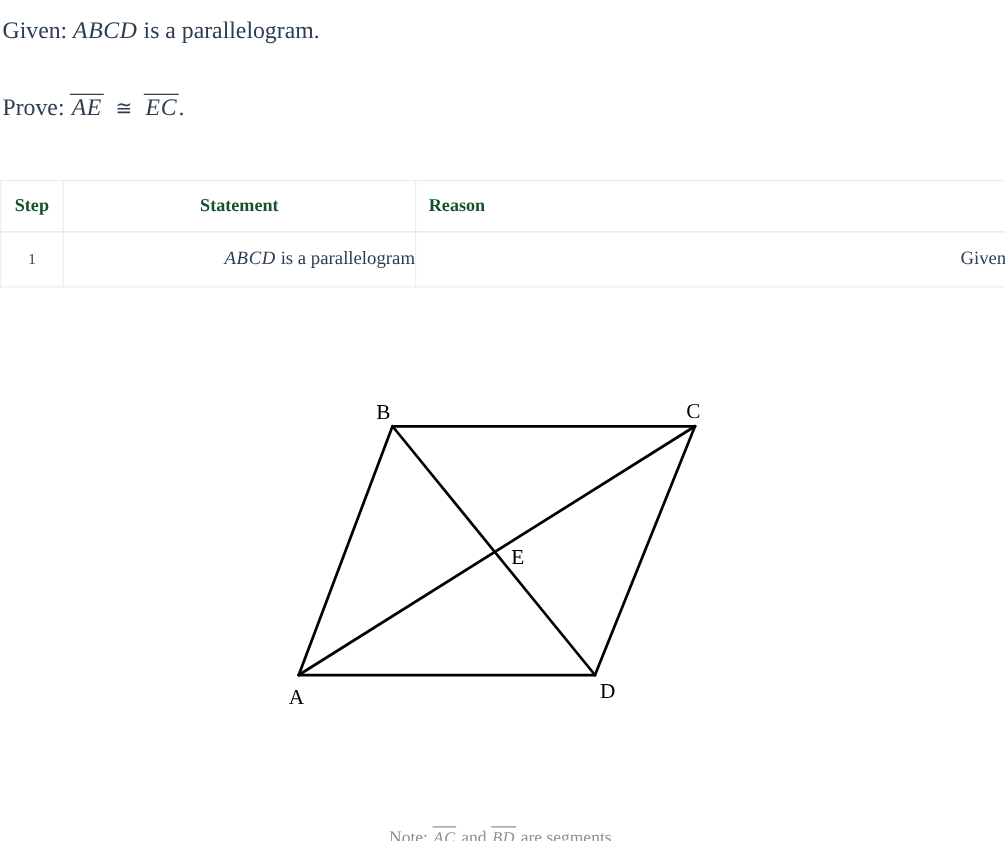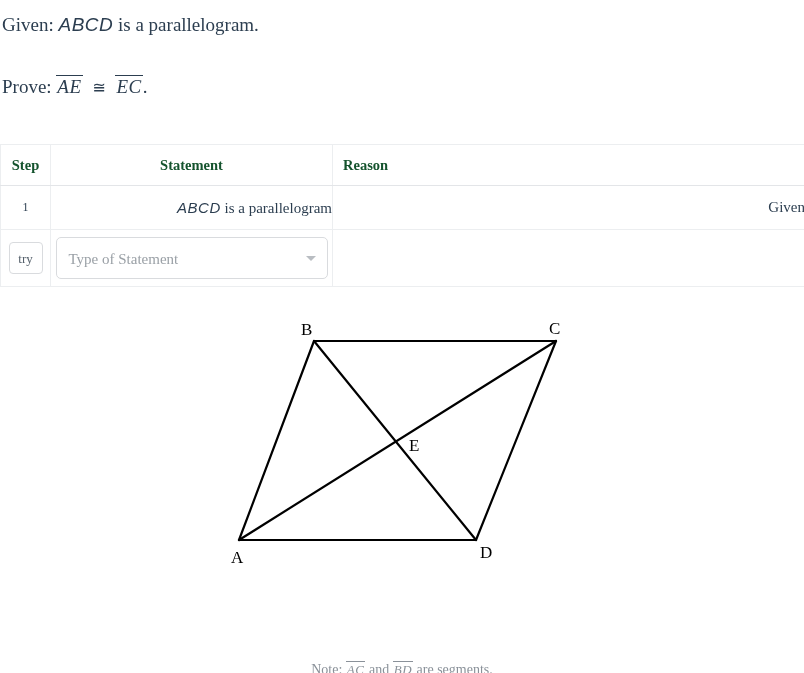--- a/index.html
+++ b/index.html
@@ -23,21 +23,21 @@
     left: 2px;
     font-size: 19px;
     line-height: 1;
     white-space: nowrap;
     color: #2c3e50;
   }
   #given-line { top: 15px; }
   #prove-line { top: 75px; }
 
   .mathvar {
-    font-family: Liberation Sans, sans-serif;
+    font-family: Liberation Serif, serif;
     font-style: italic;
     letter-spacing: 0.5px;
   }
   .seg {
     font-family: "Liberation Serif", "DejaVu Serif", serif;
     font-style: italic;
     border-top: 1.2px solid #2c3e50;
     padding: 1px 1px 0 1px;
     letter-spacing: 0.5px;
     display: inline-block;
@@ -204,32 +204,20 @@
     </tr>
   </thead>
   <tbody>
     <tr>
       <td class="cell-step">1</td>
       <td class="cell-stmt">
         <span class="mathvar">ABCD</span>
         <span>is a parallelogram</span>
       </td>
       <td class="cell-reason">Given</td>
-    </tr>
-    <tr id="input-row">
-      <td class="cell-step">
-        <span class="try-btn">try</span>
-      </td>
-      <td class="cell-stmt">
-        <div class="dd-wrap">
-          <span class="dd-placeholder">Type of Statement</span>
-          <span class="dd-arrow"></span>
-        </div>
-      </td>
-      <td class="cell-reason"></td>
     </tr>
   </tbody>
 </table>
 
 <div id="figure">
   <svg width="804" height="290" viewBox="0 0 804 290">
     <g id="fig-lines">
         <line x1="239" y1="240" x2="314" y2="41" stroke="#000000" stroke-width="2.2" stroke-linecap="round"></line>
         <line x1="314" y1="41" x2="556" y2="41" stroke="#000000" stroke-width="2.2" stroke-linecap="round"></line>
         <line x1="556" y1="41" x2="476" y2="240" stroke="#000000" stroke-width="2.2" stroke-linecap="round"></line>

